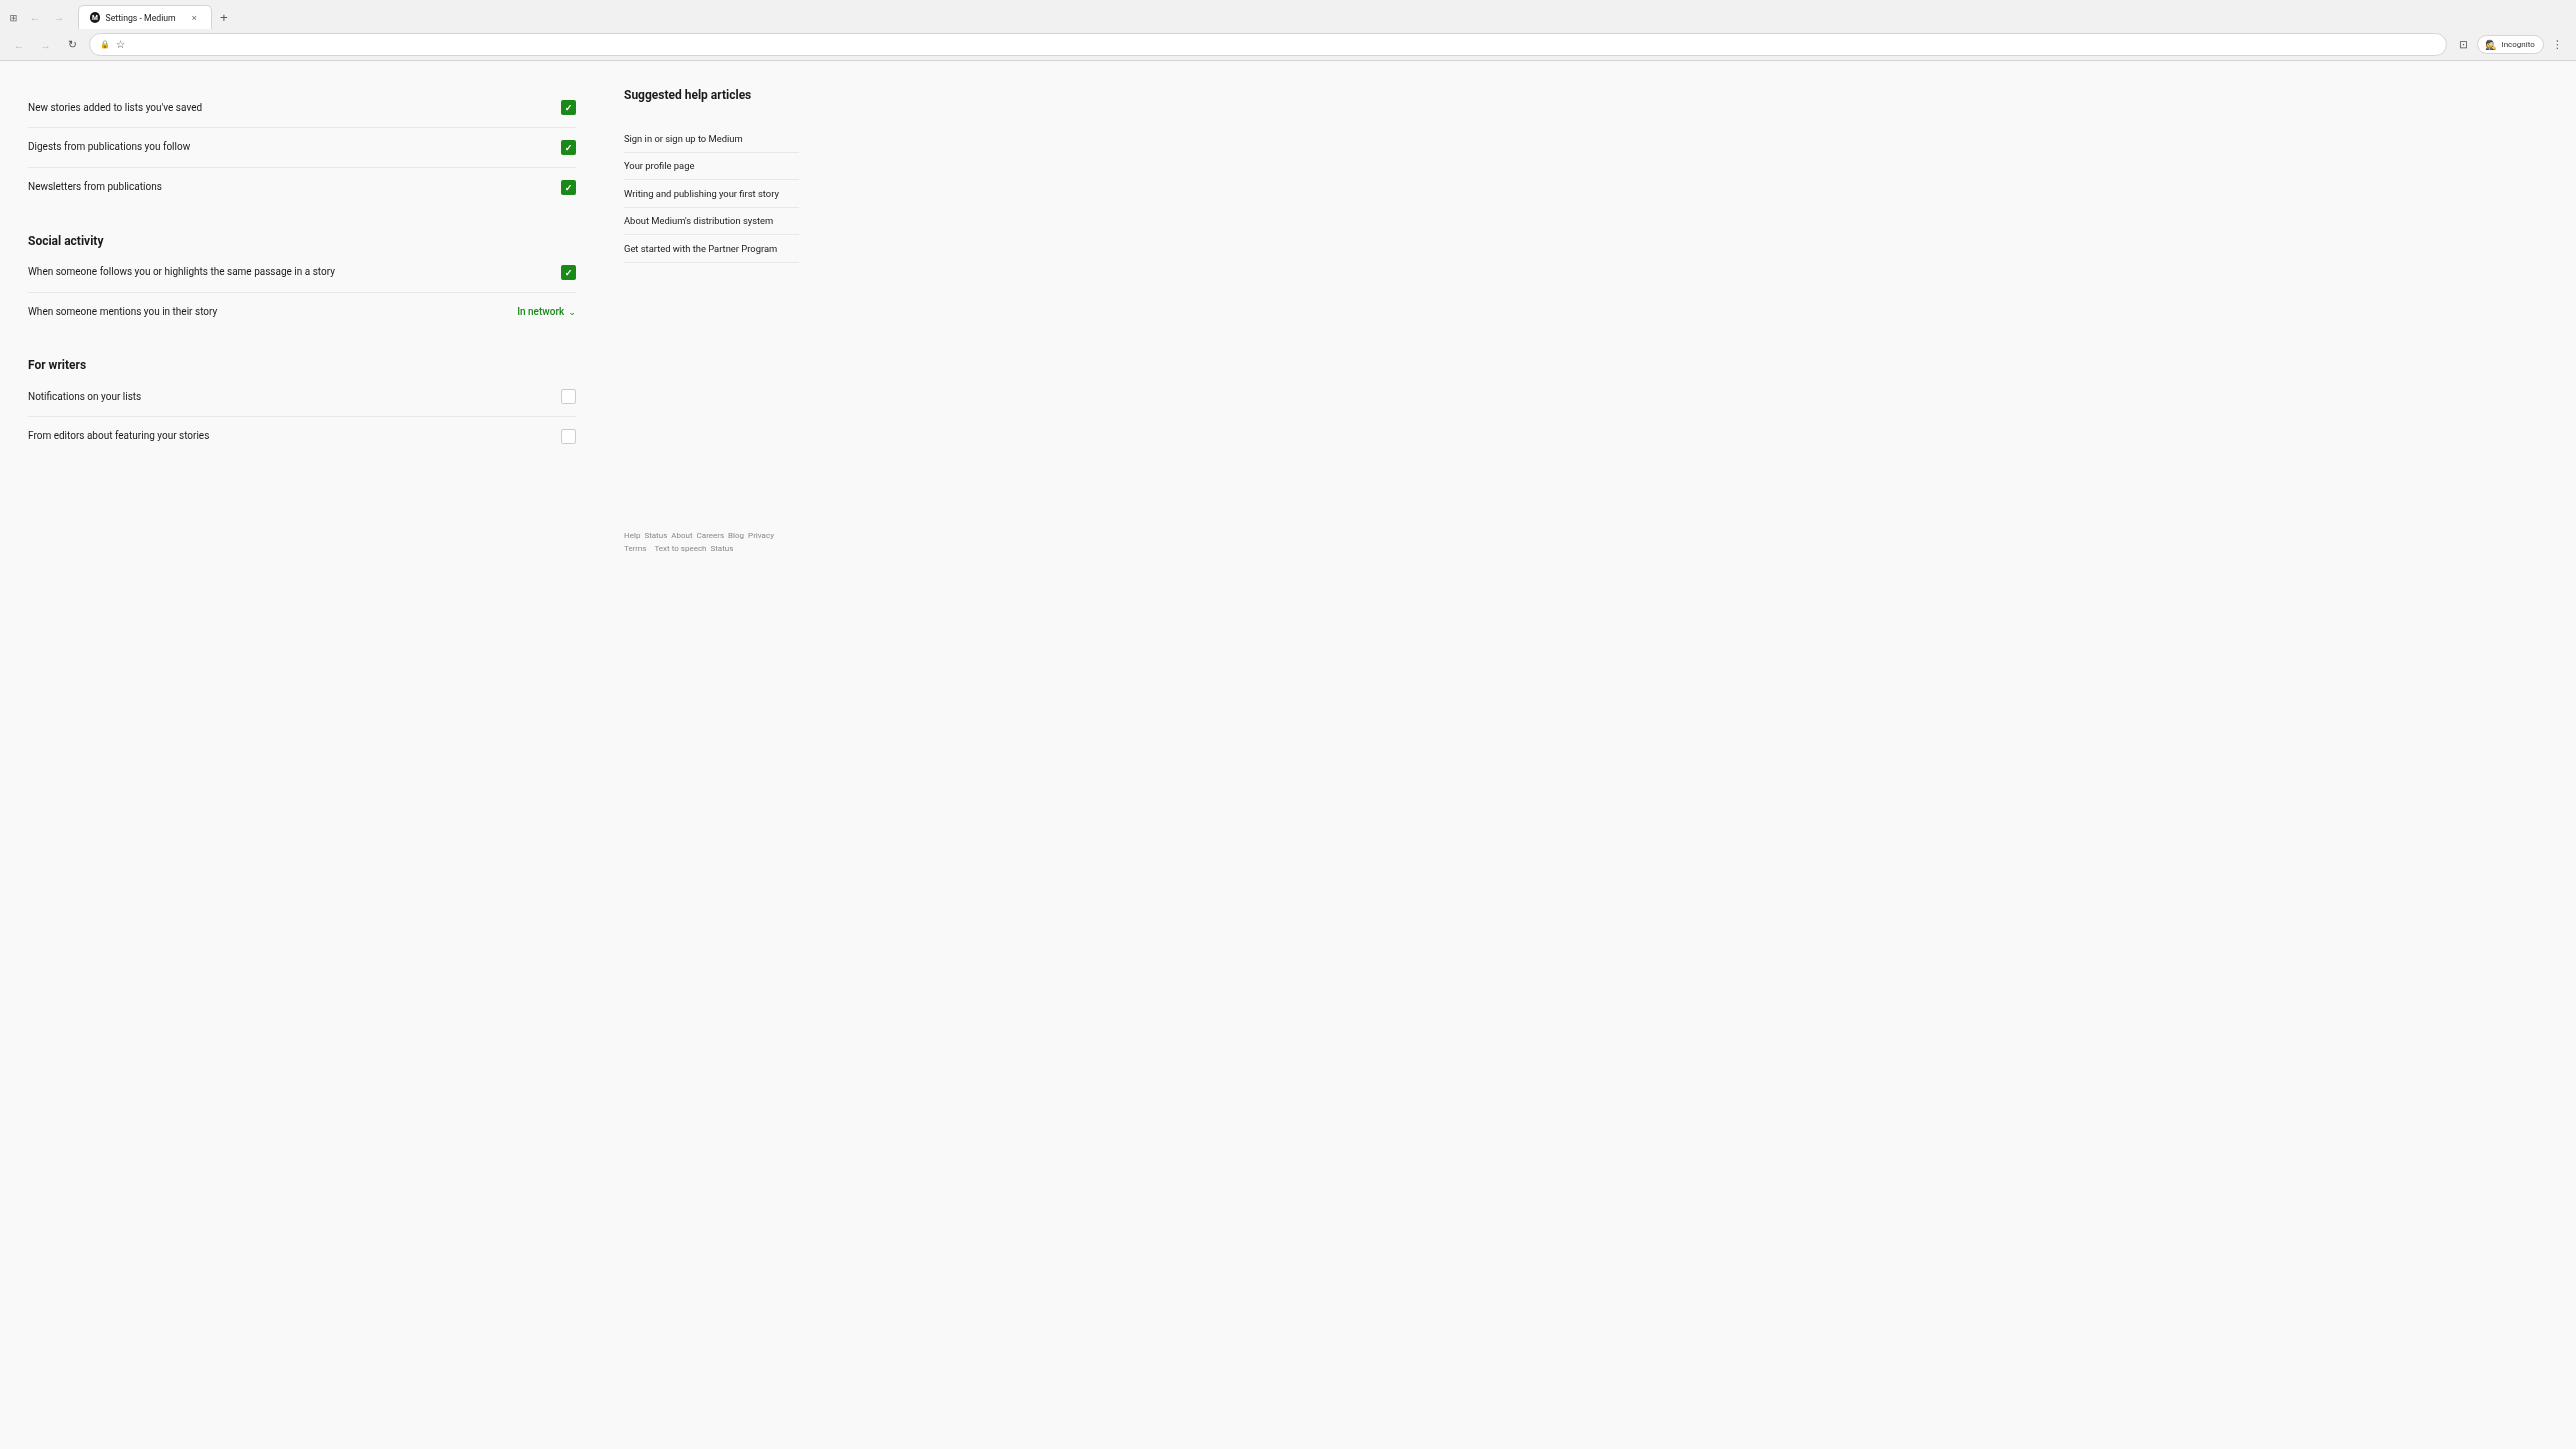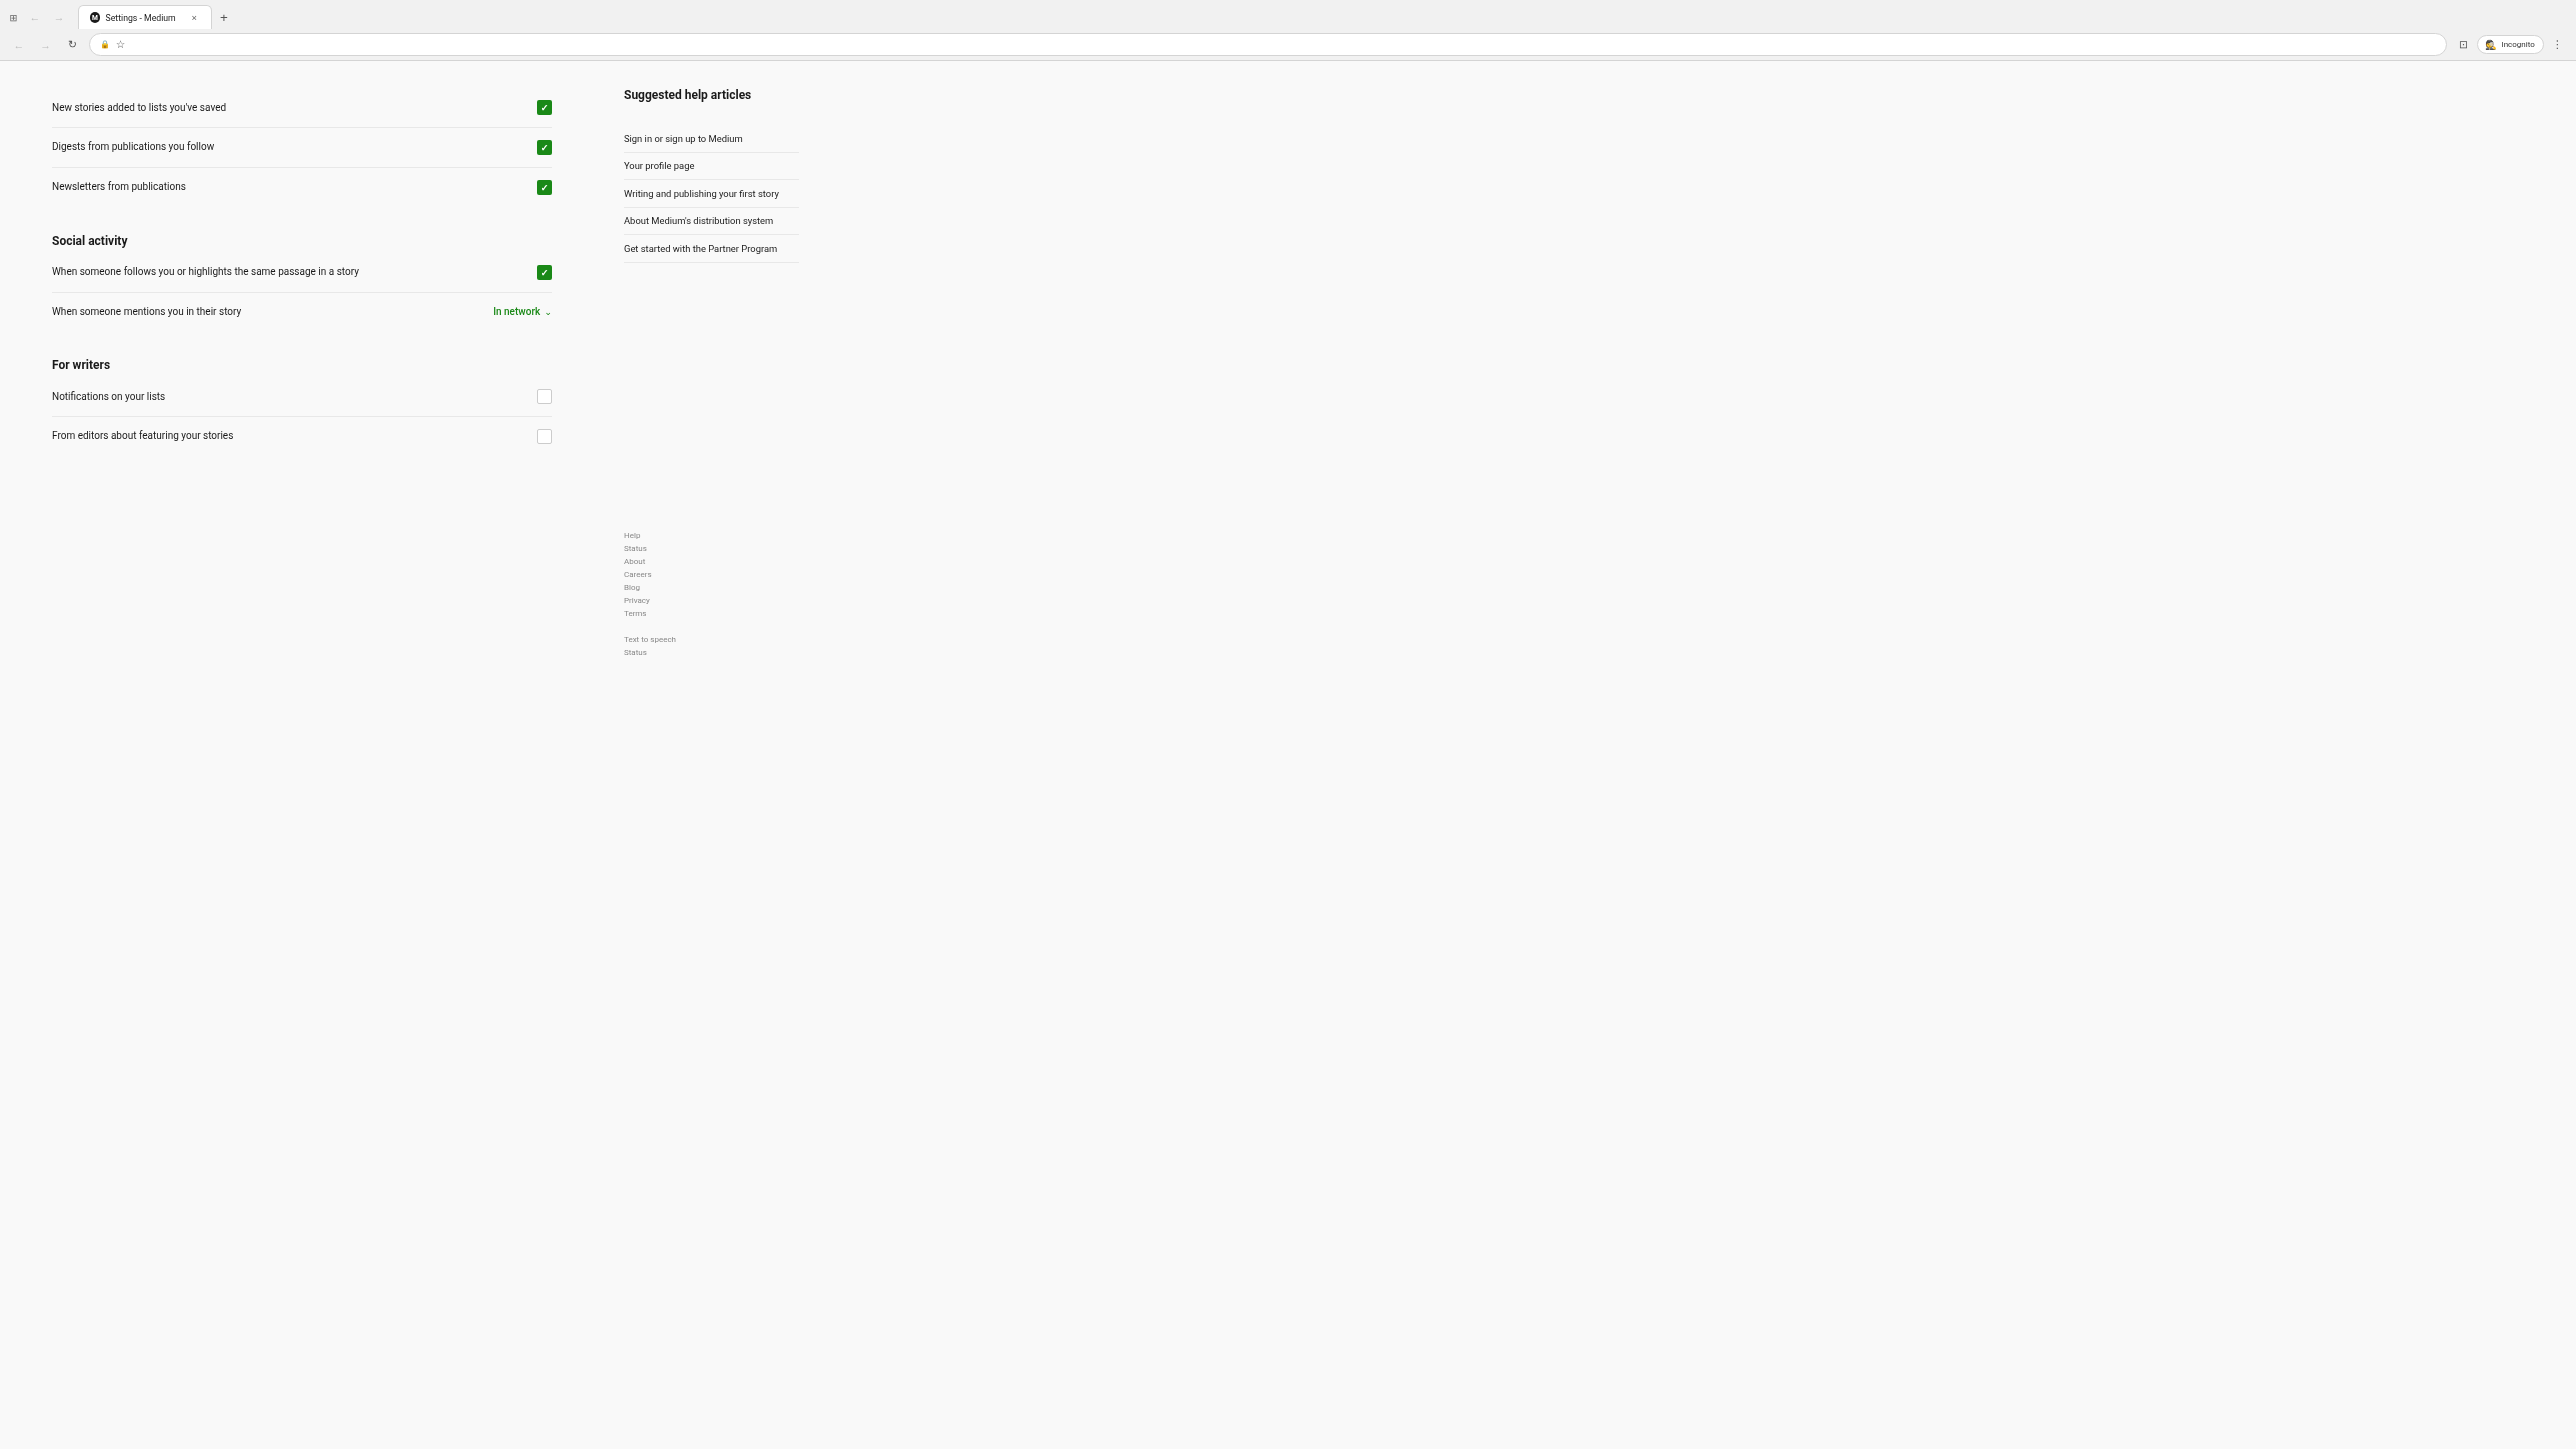--- a/index.html
+++ b/index.html
@@ -203,21 +203,21 @@
     
     .page-content {
       display: flex;
       background: #f9f9f9;
       min-height: calc(100vh - 60px);
     }
 
     .main-content {
       flex: 1;
       max-width: 604px;
-      padding: 27px 52px;
+      padding: 27px 28px;
     }
 
     .settings-section {
       margin-bottom: 27px;
     }
 
     .setting-item {
       display: flex;
       align-items: center;
       justify-content: space-between;
@@ -317,21 +317,20 @@
     .sidebar-footer {
       margin-top: 268px;
       font-size: 8px;
       color: #888;
     }
 
     .footer-links {
       display: flex;
       flex-wrap: wrap;
       gap: 4px;
-      flex-direction: column;
     }
 
     .footer-link {
       color: #888;
       text-decoration: none;
       font-size: 8px;
     }
   </style>
 </head>
 <body>

